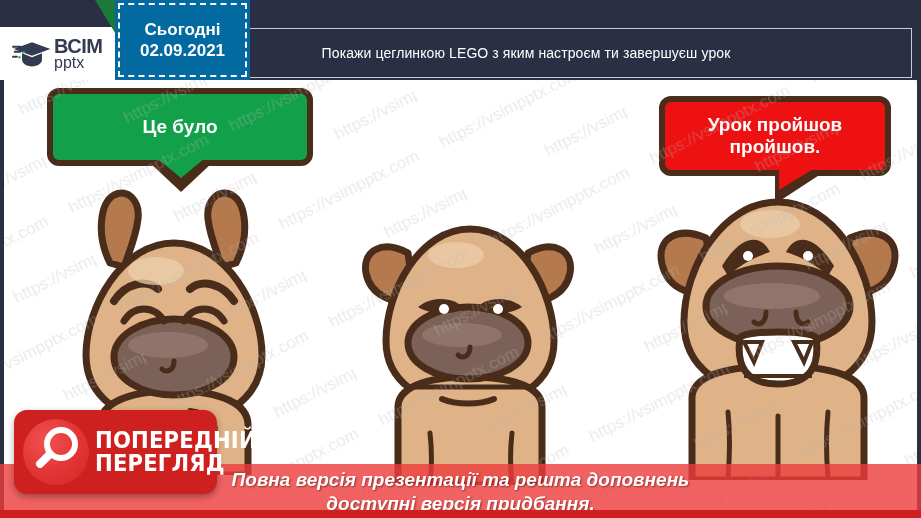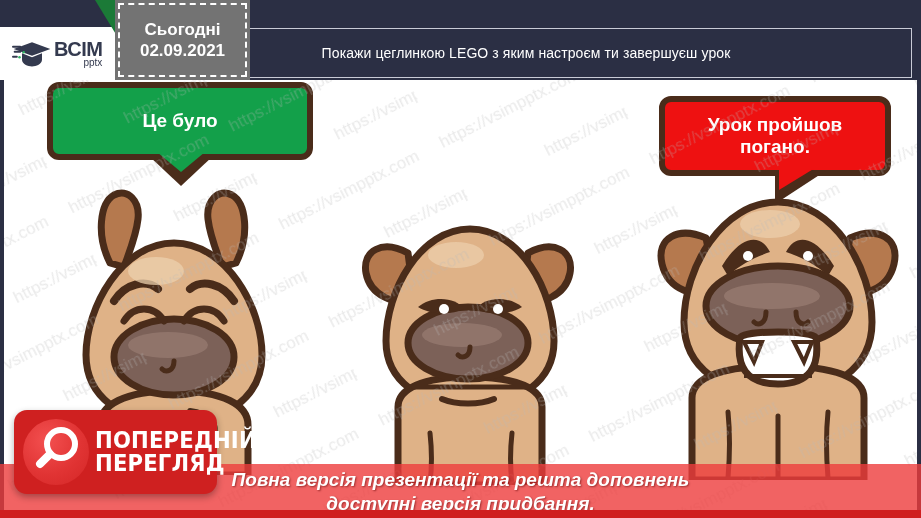--- a/index.html
+++ b/index.html
@@ -27,39 +27,39 @@
     background: #ffffff;
     z-index: 7;
     display: flex; align-items: center; padding-left: 12px;
   }
   #logo-cap { width: 40px; height: 34px; flex: none; }
   #logo-text { margin-left: 2px; line-height: 1; }
   #logo-title {
     font-size: 20px; font-weight: bold; color: #343a4f; letter-spacing: -0.5px;
   }
   #logo-sub {
-    font-size: 10px; color: #343a4f; text-align: right; margin-top: -1px;
+    font-size: 16px; color: #343a4f; text-align: left; margin-top: -1px;
   }
 
   #title-frame {
     position: absolute; left: 140px; top: 28px; right: 9px; height: 50px;
     border: 1.5px solid #c9cbd6;
     background: #2b2f44;
     display: flex; align-items: center; justify-content: center;
     z-index: 6;
   }
   #title-text {
     color: #ffffff; font-size: 14px; letter-spacing: 0.1px;
     text-align: center; padding: 0 10px; white-space: nowrap;
   }
 
   
   #date-flag {
     position: absolute; left: 115px; top: 0; width: 135px; height: 80px;
-    background: #737373; z-index: 9;
+    background: #0369a1; z-index: 9;
     display: flex; flex-direction: column;
     align-items: center; justify-content: center;
   }
   #date-flag::before {
     content: ""; position: absolute; left: 3px; top: 3px;
     right: 3px; bottom: 3px;
     border: 2px dashed #ffffff;
   }
   #date-flag .dline {
     position: relative; color: #ffffff; font-size: 17px; font-weight: bold;
@@ -84,21 +84,21 @@
     border: 6px solid #4a2c1a;
     border-radius: 12px;
     display: flex; align-items: center; justify-content: center;
     text-align: center;
     font-weight: bold;
     z-index: 4;
   }
   .bubble .btxt { line-height: 1.18; padding: 4px 8px; }
 
   #bubble-green {
-    left: 43px; top: 2px; width: 266px; height: 78px;
+    left: 43px; top: 8px; width: 266px; height: 78px;
     background: #13a04a; color: #ffffff; font-size: 19px;
   }
   #bubble-green .tail {
     position: absolute; left: 96px; bottom: -32px;
     width: 0; height: 0;
     border-left: 32px solid transparent;
     border-right: 32px solid transparent;
     border-top: 30px solid #4a2c1a;
   }
   #bubble-green .tail-in {
@@ -308,21 +308,21 @@
       <div class="btxt">
         <span>Це було</span><br>
       </div>
       <span class="tail"></span>
       <span class="tail-in"></span>
     </div>
 
 
     <div class="bubble" id="bubble-red">
       <div class="btxt">
-        <span>Урок пройшов</span><br><span>погано.</span>
+        <span>Урок пройшов</span><br><span>пройшов.</span>
       </div>
       <span class="tail"></span>
       <span class="tail-in"></span>
     </div>
 
     <svg id="watermark">
       <defs>
         <pattern id="wmp" width="180" height="110" patternUnits="userSpaceOnUse" patternTransform="rotate(-27)">
           <text x="0" y="40" font-family="Liberation Sans, sans-serif" font-size="17" fill="#b9b9b9">https://vsimpptx.com</text>
           <text x="90" y="95" font-family="Liberation Sans, sans-serif" font-size="17" fill="#b9b9b9">https://vsimpptx.com</text>

